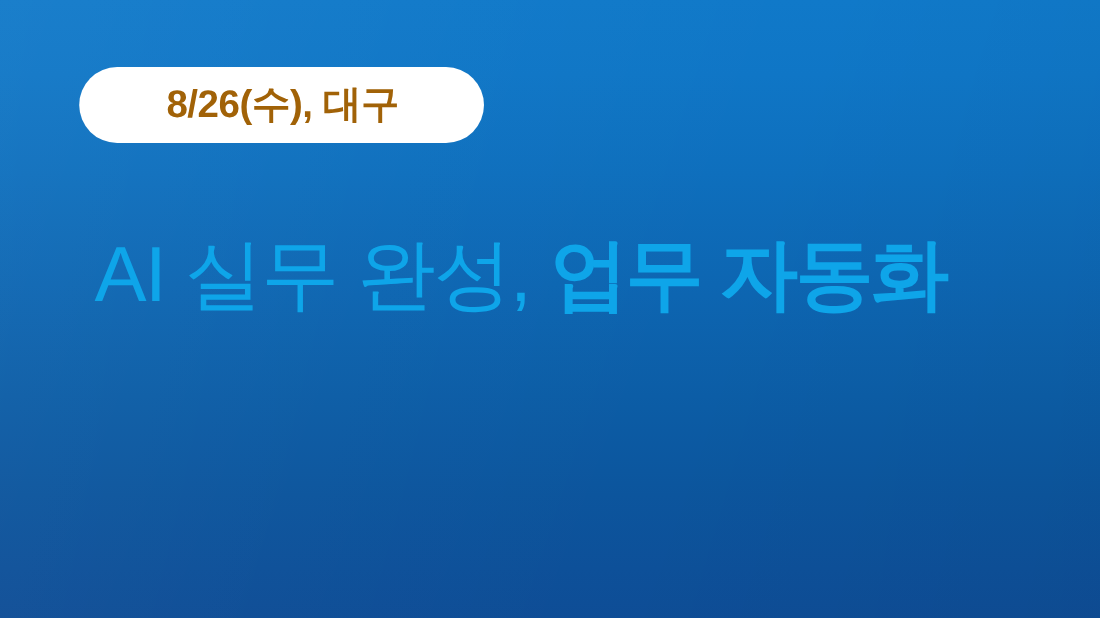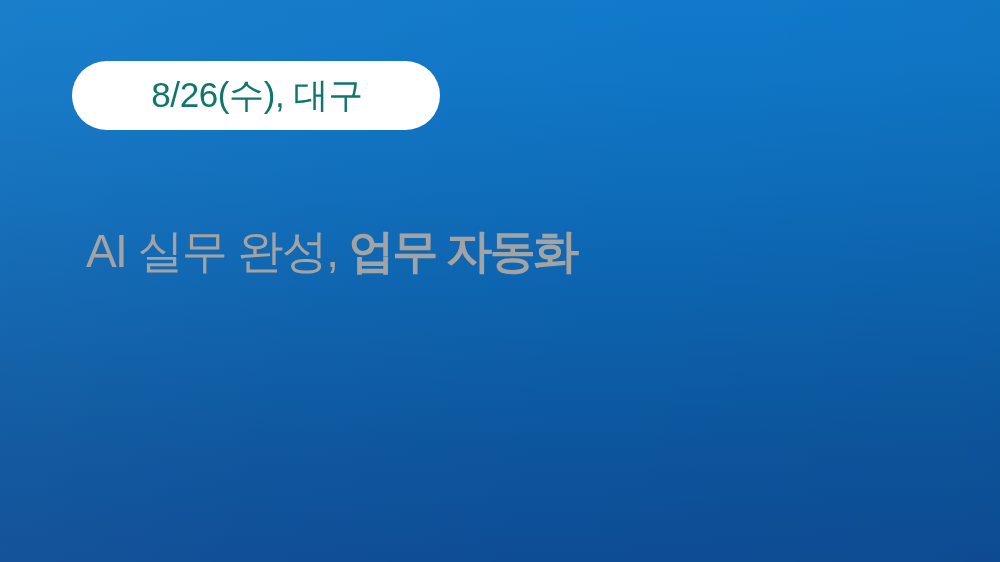--- a/index.html
+++ b/index.html
@@ -60,36 +60,36 @@
     box-sizing: border-box;
     padding: 0 34px 0 36px;
     display: inline-flex;
     align-items: center;
     justify-content: center;
     background: #ffffff;
     border-radius: 40px;
   }
   #date-badge-label {
     font-size: 35px;
-    font-weight: 400;
+    font-weight: 700;
     letter-spacing: -0.4px;
-    color: #0f766e;
+    color: #a16207;
     line-height: 1;
     white-space: nowrap;
     transform: translateY(-1px);
   }
 
   
   #headline {
     position: absolute;
     left: 86px;
     top: 206px;
     width: 860px;
-    color: #a3a3a3;
-    font-size: 46px;
+    color: #0ea5e9;
+    font-size: 71px;
     line-height: 90px;
     letter-spacing: -2.2px;
     white-space: nowrap;
   }
   .hl-line { display: block; }
   .hl-light {
     font-weight: 300;
     letter-spacing: -1.6px;
   }
   .hl-bold {

